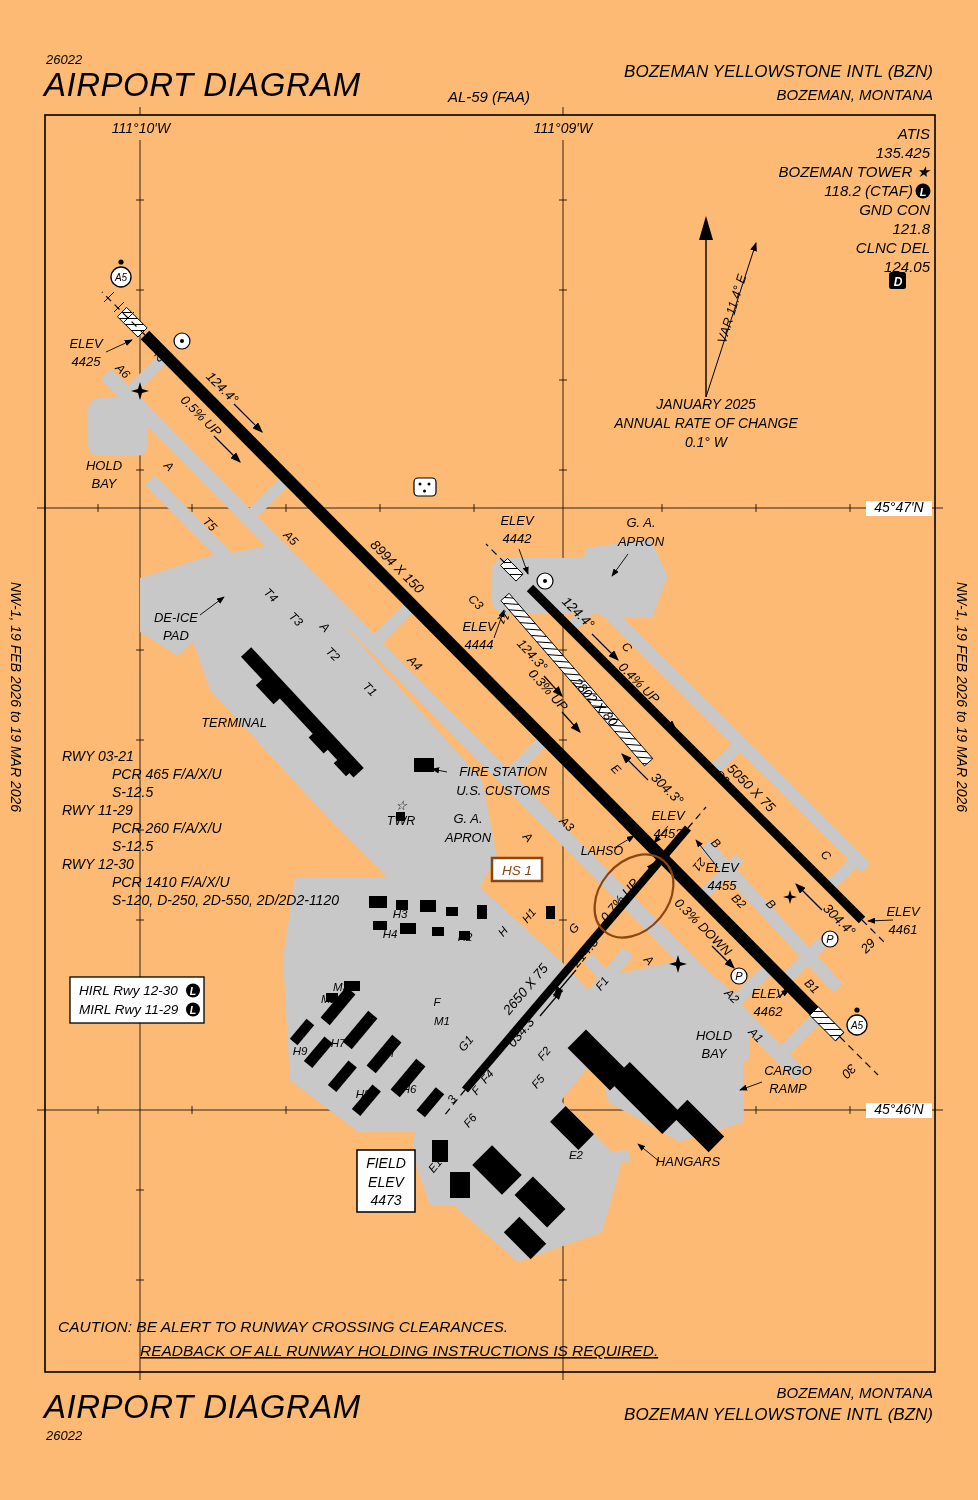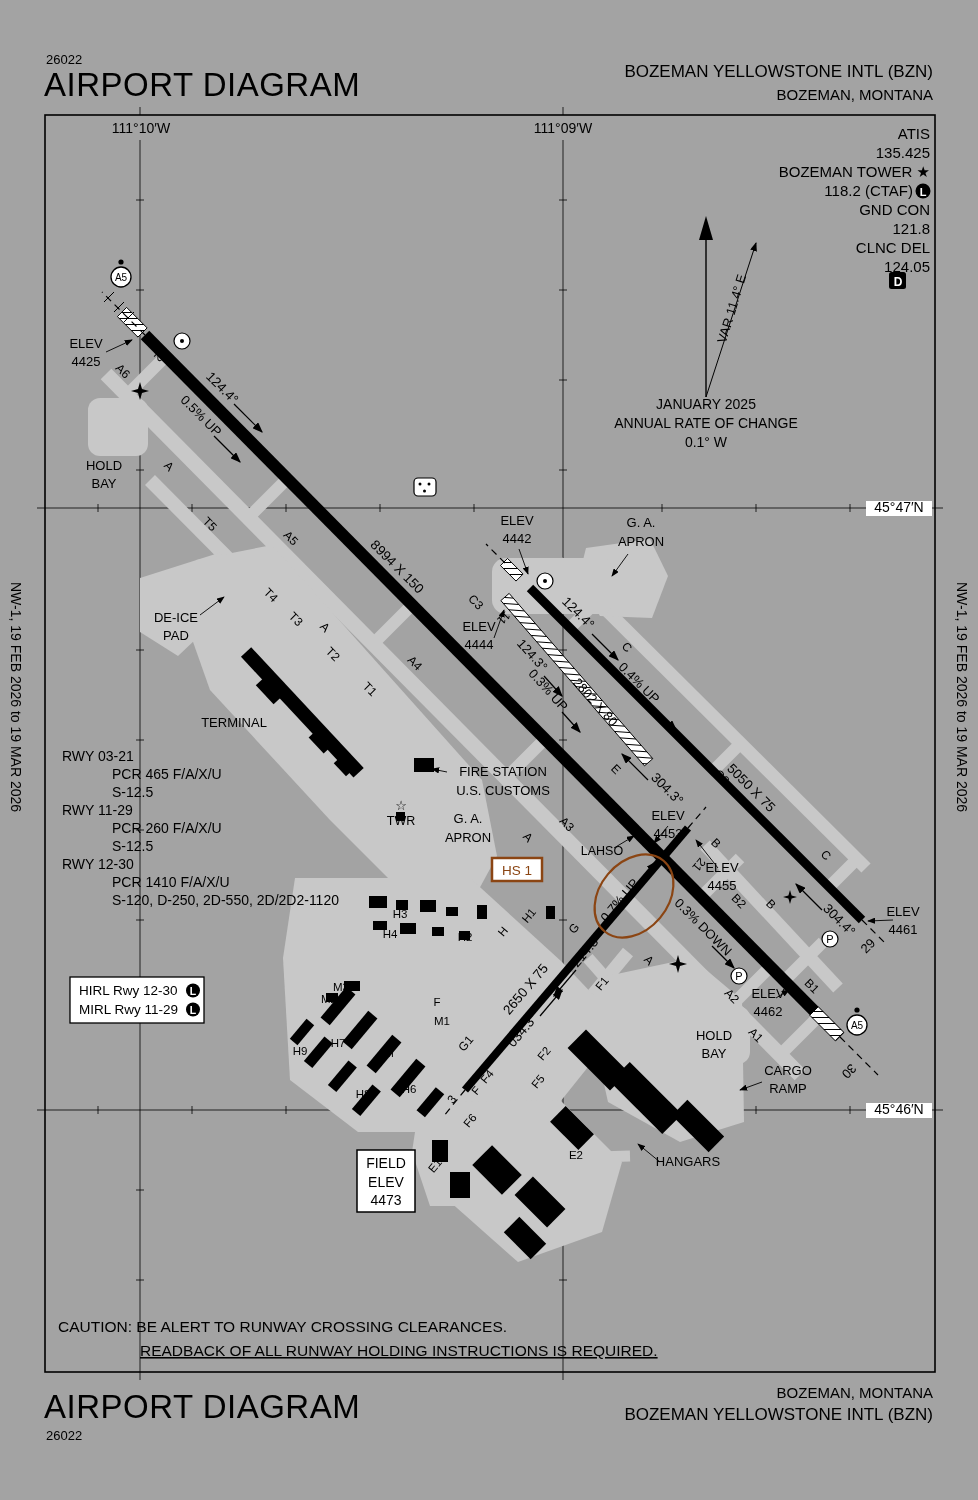--- a/index.html
+++ b/index.html
@@ -1,17 +1,17 @@
 <!DOCTYPE html>
 <html><head>
 <meta charset="utf-8">
 <style>
   html,body{margin:0;padding:0;background:#fff;}
-  .page{position:relative;width:978px;height:1500px;background:#a3a3a3;overflow:hidden;
-        font-family:"Liberation Sans",sans-serif;color:#000;}
+  .page{position:relative;width:978px;height:1500px;background:#fdba74;overflow:hidden;
+        font-family:"Liberation Sans",sans-serif;color:#000;font-style:italic;}
   .abs{position:absolute;}
   .hdr-num{left:46px;top:52px;font-size:13px;}
   .hdr-title{left:44px;top:66px;font-size:33px;letter-spacing:.5px;}
   .hdr-al{left:0;right:0;top:88px;text-align:center;font-size:15px;}
   .hdr-apt{right:45px;top:62px;font-size:17px;text-align:right;}
   .hdr-city{right:45px;top:86px;font-size:15px;text-align:right;}
   .ftr-title{left:44px;top:1388px;font-size:33px;letter-spacing:.5px;}
   .ftr-num{left:46px;top:1428px;font-size:13px;}
   .ftr-city{right:45px;top:1384px;font-size:15px;text-align:right;}
   .ftr-apt{right:45px;top:1405px;font-size:17px;text-align:right;}
@@ -21,20 +21,21 @@
   svg{position:absolute;left:0;top:0;}
   svg text{font-family:"Liberation Sans",sans-serif;}
 </style>
 </head>
 <body>
 
 <div class="page">
 
   <div class="abs hdr-num">26022</div>
   <div class="abs hdr-title">AIRPORT DIAGRAM</div>
+  <div class="abs hdr-al">AL-59 (FAA)</div>
   <div class="abs hdr-apt">BOZEMAN YELLOWSTONE INTL (BZN)</div>
   <div class="abs hdr-city">BOZEMAN, MONTANA</div>
 
   <div class="abs side left">NW-1, 19 FEB 2026 to 19 MAR 2026</div>
   <div class="abs side right">NW-1, 19 FEB 2026 to 19 MAR 2026</div>
 
   <svg id="diagram" width="978" height="1500" viewBox="0 0 978 1500">
     <defs>
       <pattern id="hatch" width="6" height="6" patternUnits="userSpaceOnUse" patternTransform="rotate(45)">
         <rect width="6" height="6" fill="#fff"></rect>

